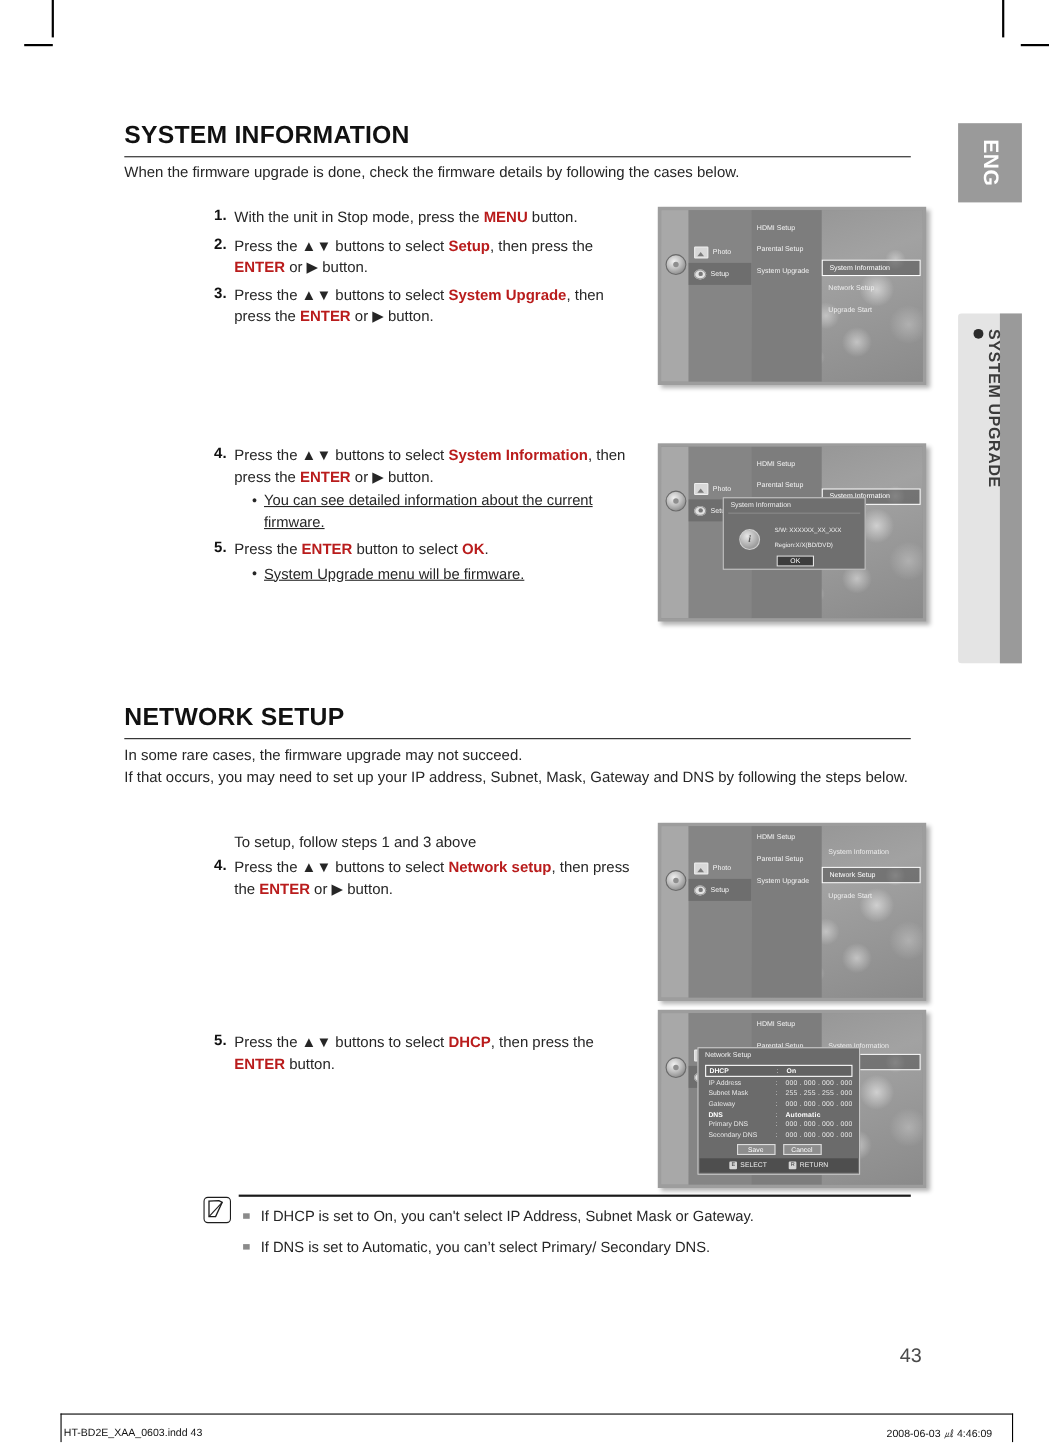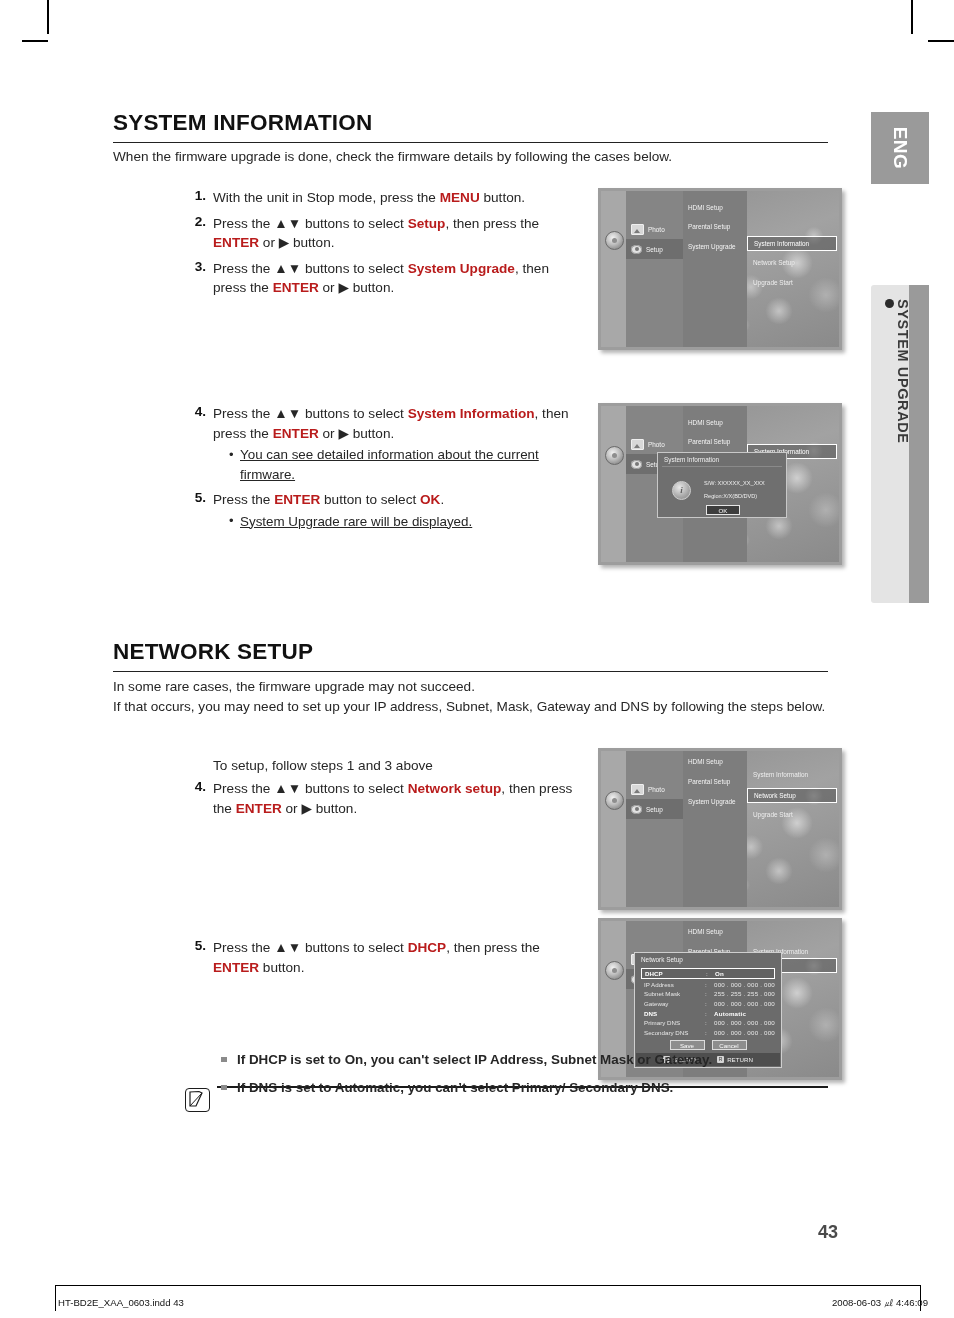--- a/index.html
+++ b/index.html
@@ -418,23 +418,22 @@
     position: absolute;
     left: 185px; top: 1088px;
     width: 25px; height: 24px;
     border: 1.4px solid #1d1d1d;
     border-radius: 4px;
     box-sizing: border-box;
   }
   .note-icon svg { display: block; }
   .note-list {
     position: absolute;
-    left: 219px; top: 1050px;
+    left: 219px; top: 1096px;
     width: 610px;
-    font-weight: bold;
   }
   .note-item {
     position: relative;
     padding-left: 18px;
     font-size: 13.4px;
     line-height: 19px;
     color: #262626;
     margin-bottom: 9px;
   }
   .note-item::before {
@@ -443,21 +442,21 @@
     left: 2px; top: 6.5px;
     width: 5.5px; height: 5.5px;
     background: #8b8b8b;
   }
 
   
   .page-num {
     position: absolute;
     left: 818px; top: 1222px;
     font-size: 18px;
-    font-weight: bold;
+    font-weight: normal;
     color: #4a4a4a;
   }
   .foot-rule {
     position: absolute;
     left: 55px; top: 1285px;
     width: 866px; height: 1px;
     background: #000;
   }
   .foot-tickL {
     position: absolute;
@@ -472,21 +471,21 @@
     background: #000;
   }
   .foot-left {
     position: absolute;
     left: 58px; top: 1297px;
     font-size: 9.6px;
     color: #111;
   }
   .foot-right {
     position: absolute;
-    right: 26px; top: 1297px;
+    right: 52px; top: 1297px;
     font-size: 9.6px;
     color: #111;
     text-align: right;
   }
 </style>
 </head>
 <body>
 
 <div class="crop crop-v" style="left:47px;top:0;"></div>
 <div class="crop crop-h" style="left:22px;top:40px;"></div>
@@ -552,21 +551,21 @@
 <div class="steps" id="grp2" style="left:182px;top:404px;width:400px;">
     <div class="step">
       <div class="num">4.</div>
       <div class="txt">Press the ▲▼ buttons to select <b>System Information</b>, then press the <b>ENTER</b> or ▶ button.<ul class="sub">
           <li>You can see detailed information about the current firmware.</li>
         </ul></div>
     </div>
     <div class="step">
       <div class="num">5.</div>
       <div class="txt">Press the <b>ENTER</b> button to select <b>OK</b>.<ul class="sub">
-          <li>System Upgrade rare will be displayed.</li>
+          <li>System Upgrade menu will be firmware.</li>
         </ul></div>
     </div>
   </div>
 
 <div class="tv" style="left:598px;top:403px;">
   <div class="tv-inner">
     <div class="tv-bg"></div>
     <div class="tv-railA"></div>
     <div class="tv-railB"></div>
     <div class="tv-railC"></div>

